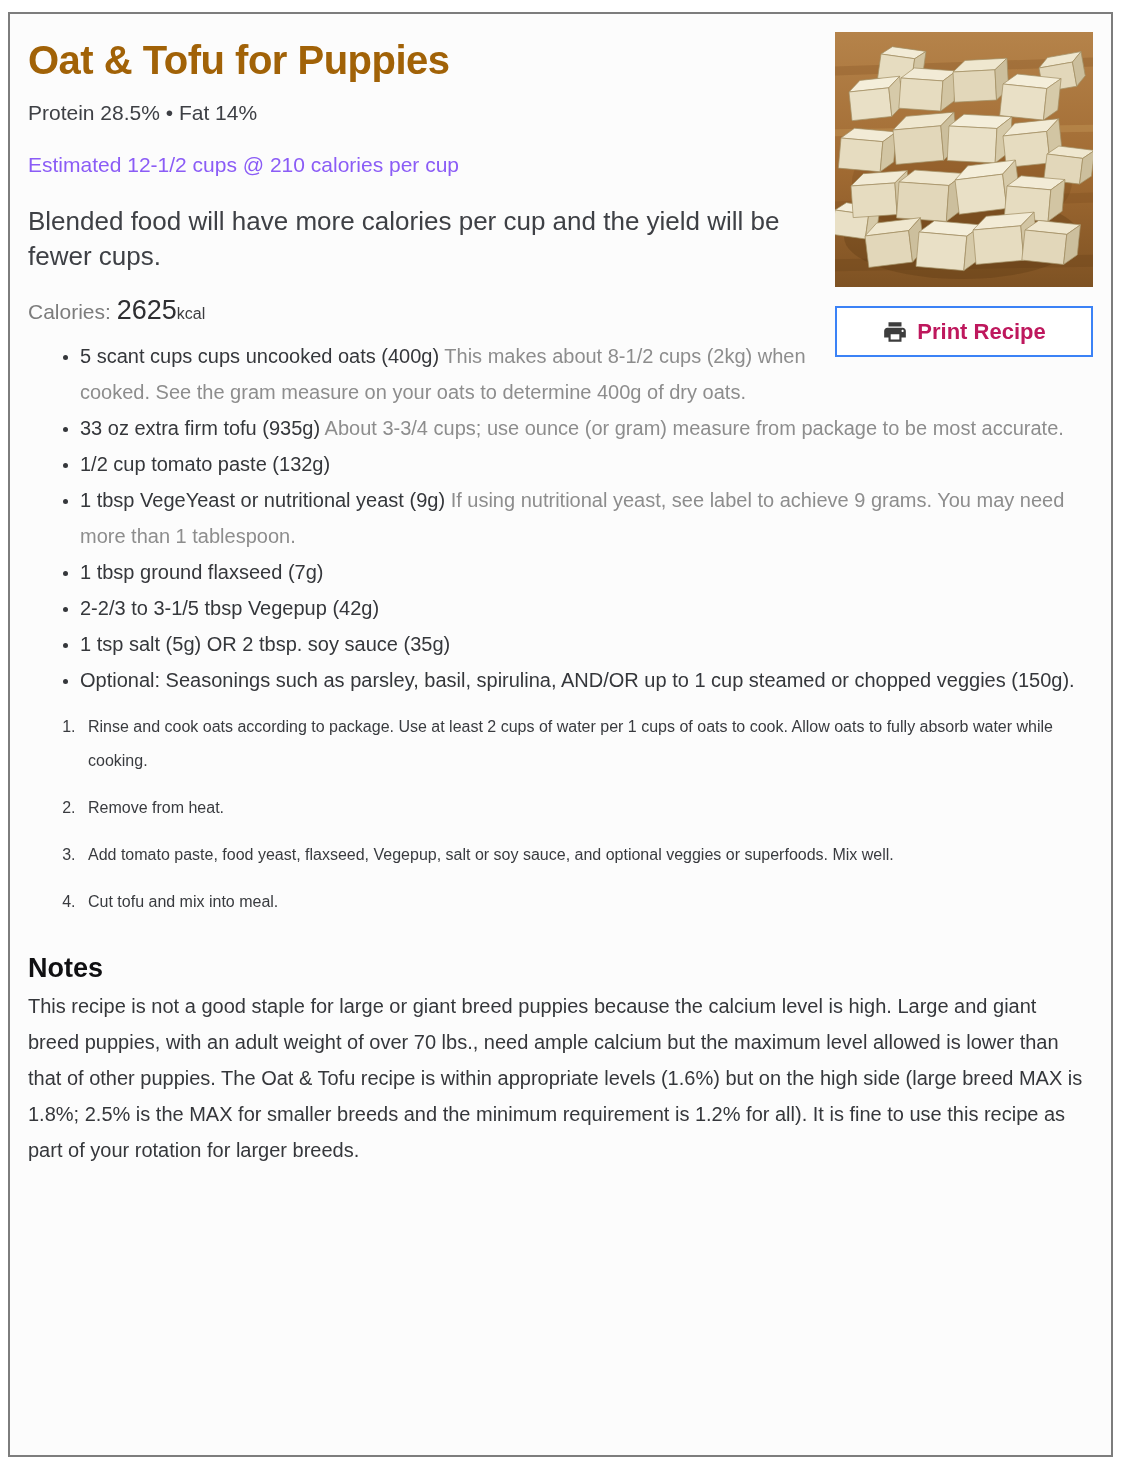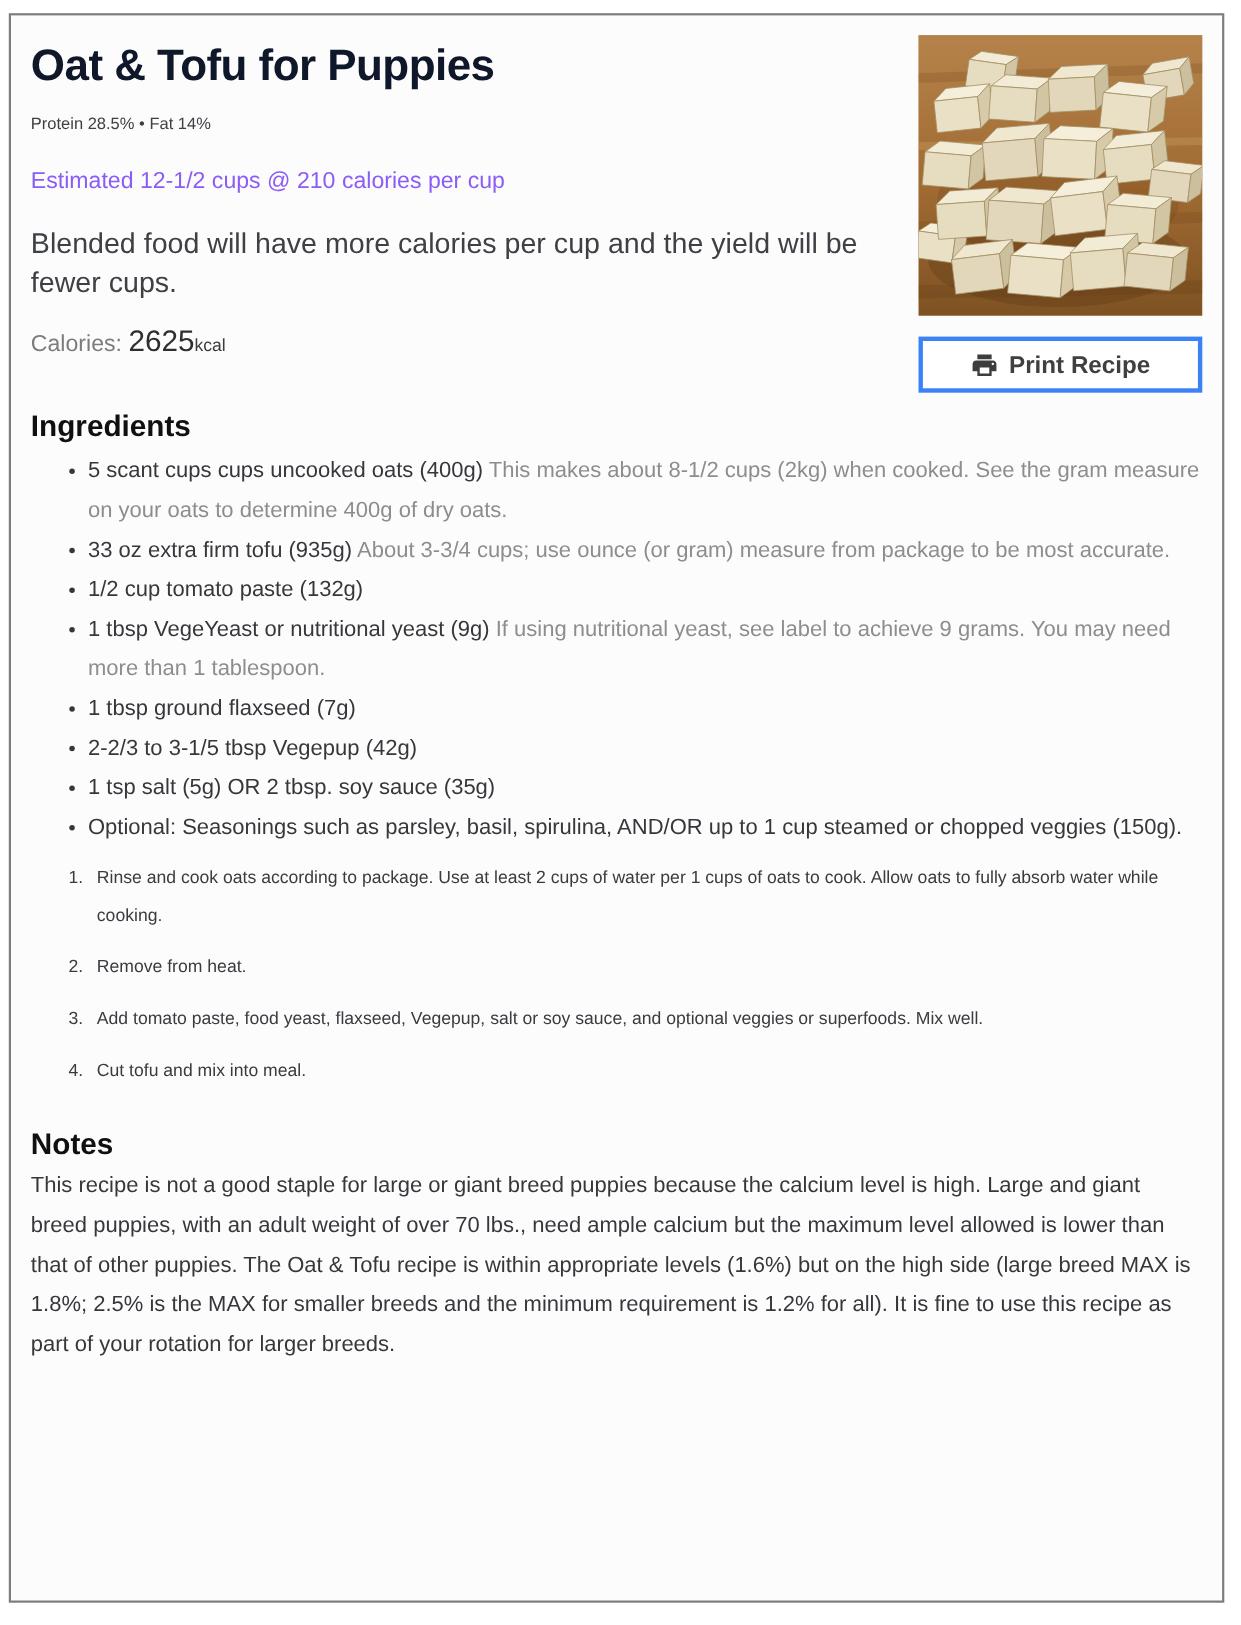--- a/index.html
+++ b/index.html
@@ -20,32 +20,32 @@
   
   .media-col { float: right; width: 258px; margin: 4px 0 0 20px; }
   .photo {
     width: 258px; height: 255px; display: block; overflow: hidden;
     background: #a9743f;
   }
   .photo svg { display: block; }
   .print-btn {
     margin-top: 19px; width: 258px; height: 51px;
     display: flex; align-items: center; justify-content: center; gap: 9px;
-    background: #ffffff; border: 4px solid #3b82f6;
+    background: #ffffff; border: 2px solid #3b82f6;
     font-family: "Liberation Sans", sans-serif;
-    font-size: 22px; font-weight: 700; color: #404040;
+    font-size: 22px; font-weight: 700; color: #be185d;
     cursor: pointer;
   }
   .print-btn svg { flex: 0 0 auto; }
   
   h1.recipe-title {
     margin: 8px 0 0; font-size: 40px; line-height: 48px;
-    font-weight: 700; color: #0f172a; letter-spacing: -0.5px;
-  }
-  p.macros   { margin: 16px 0 0; font-size: 15px; line-height: 26px; color: #3e4045; }
+    font-weight: 700; color: #a16207; letter-spacing: -0.5px;
+  }
+  p.macros   { margin: 16px 0 0; font-size: 21px; line-height: 26px; color: #3e4045; }
   p.yield    { margin: 26px 0 0; font-size: 21px; line-height: 26px; color: #8b5cf6; }
   p.blended  { margin: 26px 0 0; font-size: 26px; line-height: 35px; color: #3e4045; }
   p.calories { margin: 20px 0 0; font-size: 21px; line-height: 32px; color: #7c7c7c; }
   .cal-value { font-size: 27px; color: #2e2e31; }
   .cal-unit  { font-size: 16px; color: #3c3c3f; }
   
   h2.section-h {
     clear: both; font-size: 27px; line-height: 30px;
     font-weight: 700; color: #101012;
   }
@@ -200,21 +200,20 @@
       <span>Print Recipe</span>
     </button>
   </div>
 
   <h1 class="recipe-title">Oat &amp; Tofu for Puppies</h1>
   <p class="macros">Protein 28.5% • Fat 14%</p>
   <p class="yield">Estimated 12-1/2 cups @ 210 calories per cup</p>
   <p class="blended">Blended food will have more calories per cup and the yield will be fewer cups.</p>
   <p class="calories"><span>Calories:</span> <span class="cal-value">2625</span><span class="cal-unit">kcal</span></p>
 
-  <h2 class="section-h ingredients-h">Ingredients</h2>
   <ul class="ingredients-list">
     <li><span>5 scant cups cups uncooked oats (400g)</span> <span class="ing-note">This makes about 8-1/2 cups (2kg) when cooked. See the gram measure on your oats to determine 400g of dry oats.</span></li>
     <li><span>33 oz extra firm tofu (935g)</span> <span class="ing-note">About 3-3/4 cups; use ounce (or gram) measure from package to be most accurate.</span></li>
     <li><span>1/2 cup tomato paste (132g)</span> <span class="ing-note"></span></li>
     <li><span>1 tbsp VegeYeast or nutritional yeast (9g)</span> <span class="ing-note">If using nutritional yeast, see label to achieve 9 grams. You may need more than 1 tablespoon.</span></li>
     <li><span>1 tbsp ground flaxseed (7g)</span> <span class="ing-note"></span></li>
     <li><span>2-2/3 to 3-1/5 tbsp Vegepup (42g)</span> <span class="ing-note"></span></li>
     <li><span>1 tsp salt (5g) OR 2 tbsp. soy sauce (35g)</span> <span class="ing-note"></span></li>
     <li><span>Optional: Seasonings such as parsley, basil, spirulina, AND/OR up to 1 cup steamed or chopped veggies (150g).</span> <span class="ing-note"></span></li>
   </ul>

